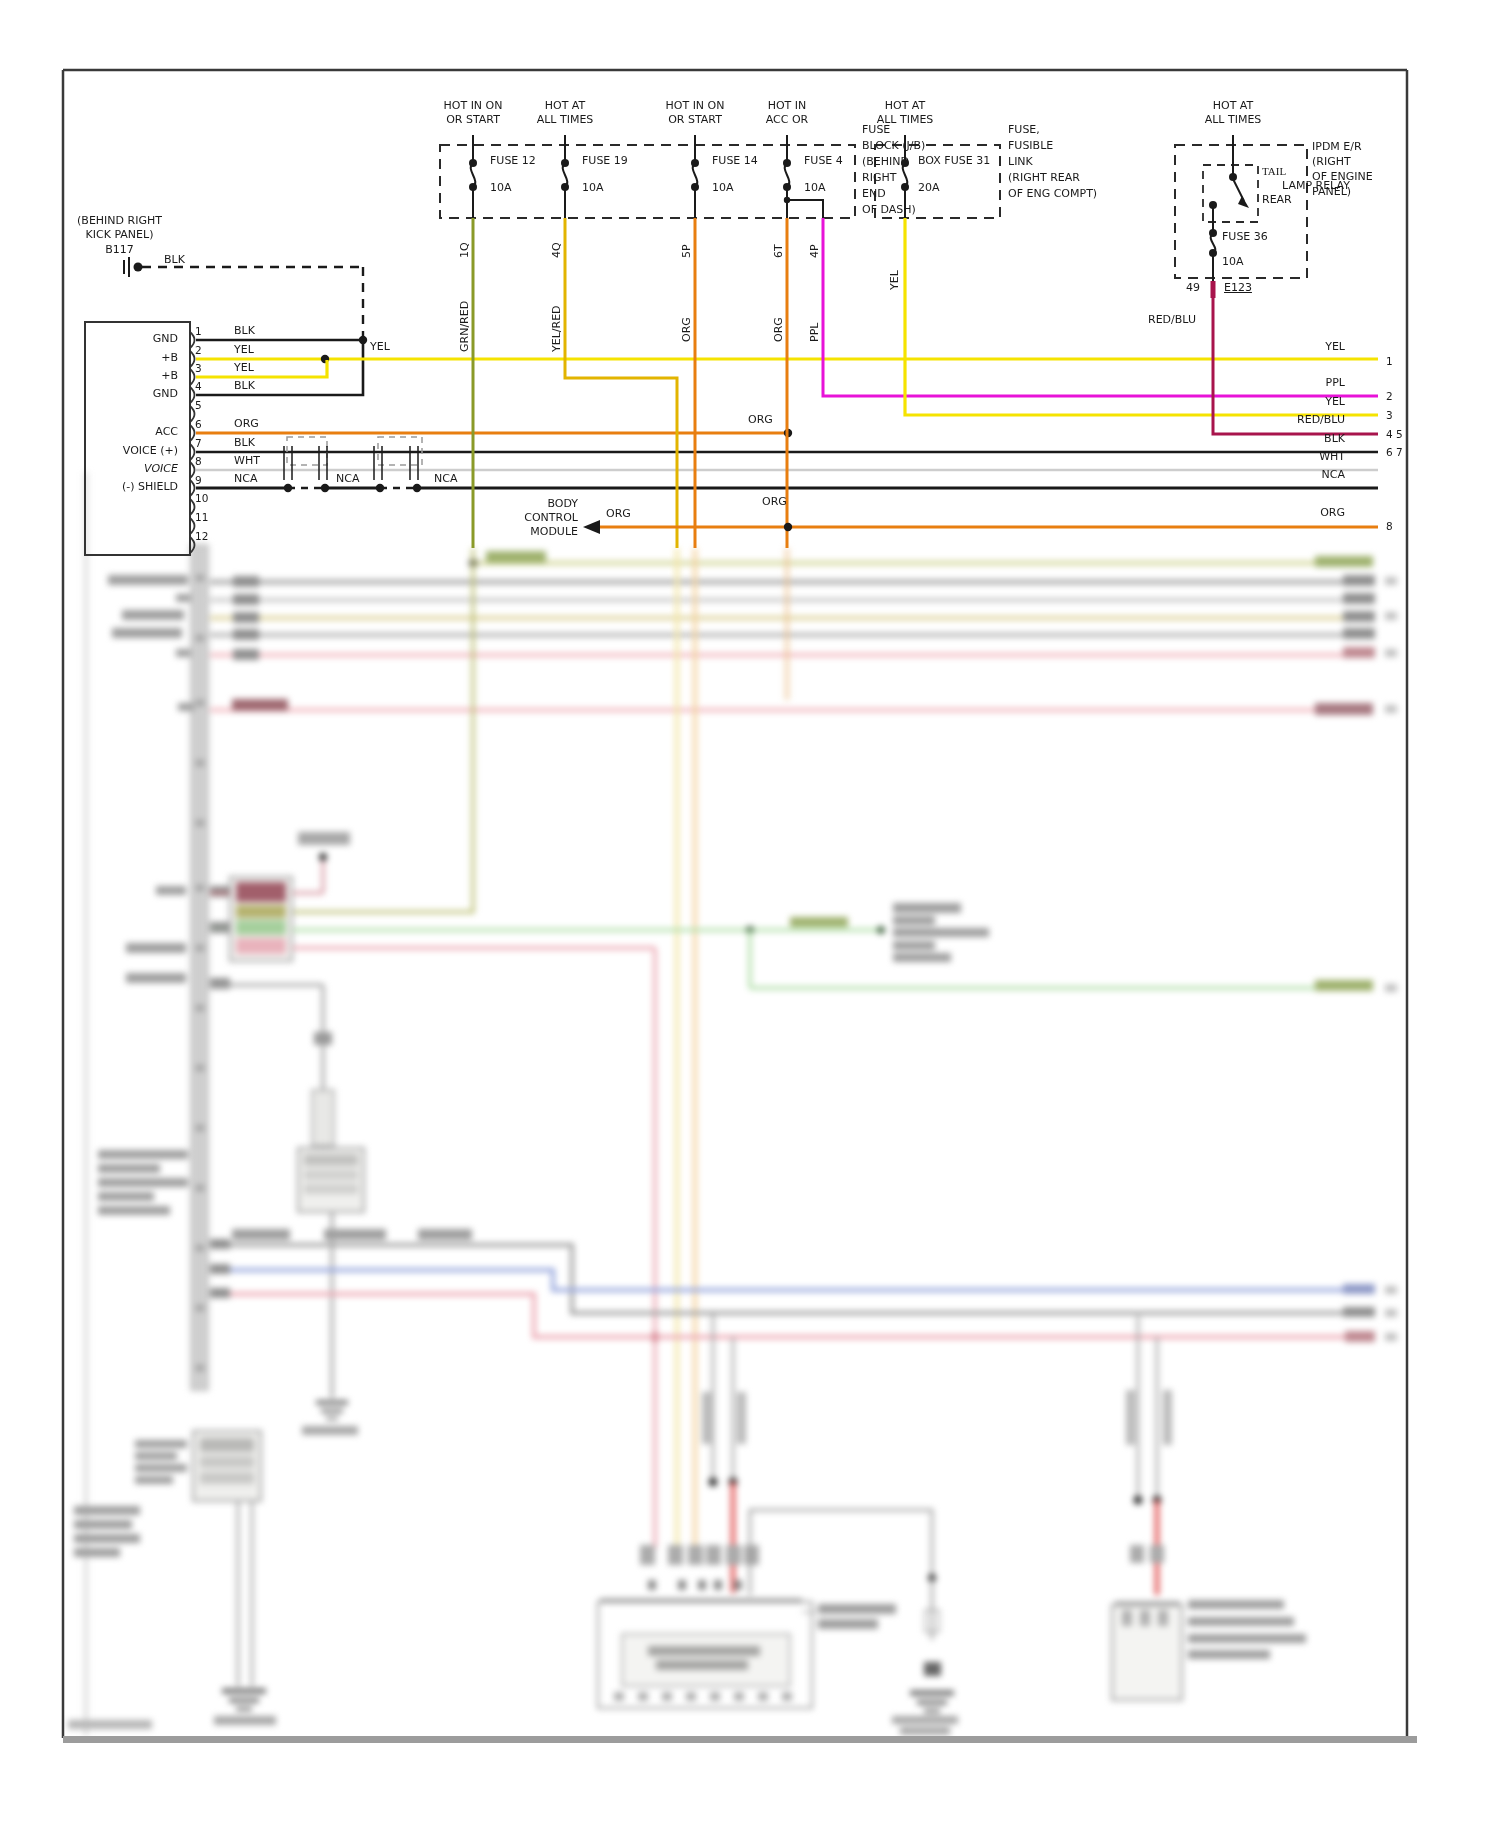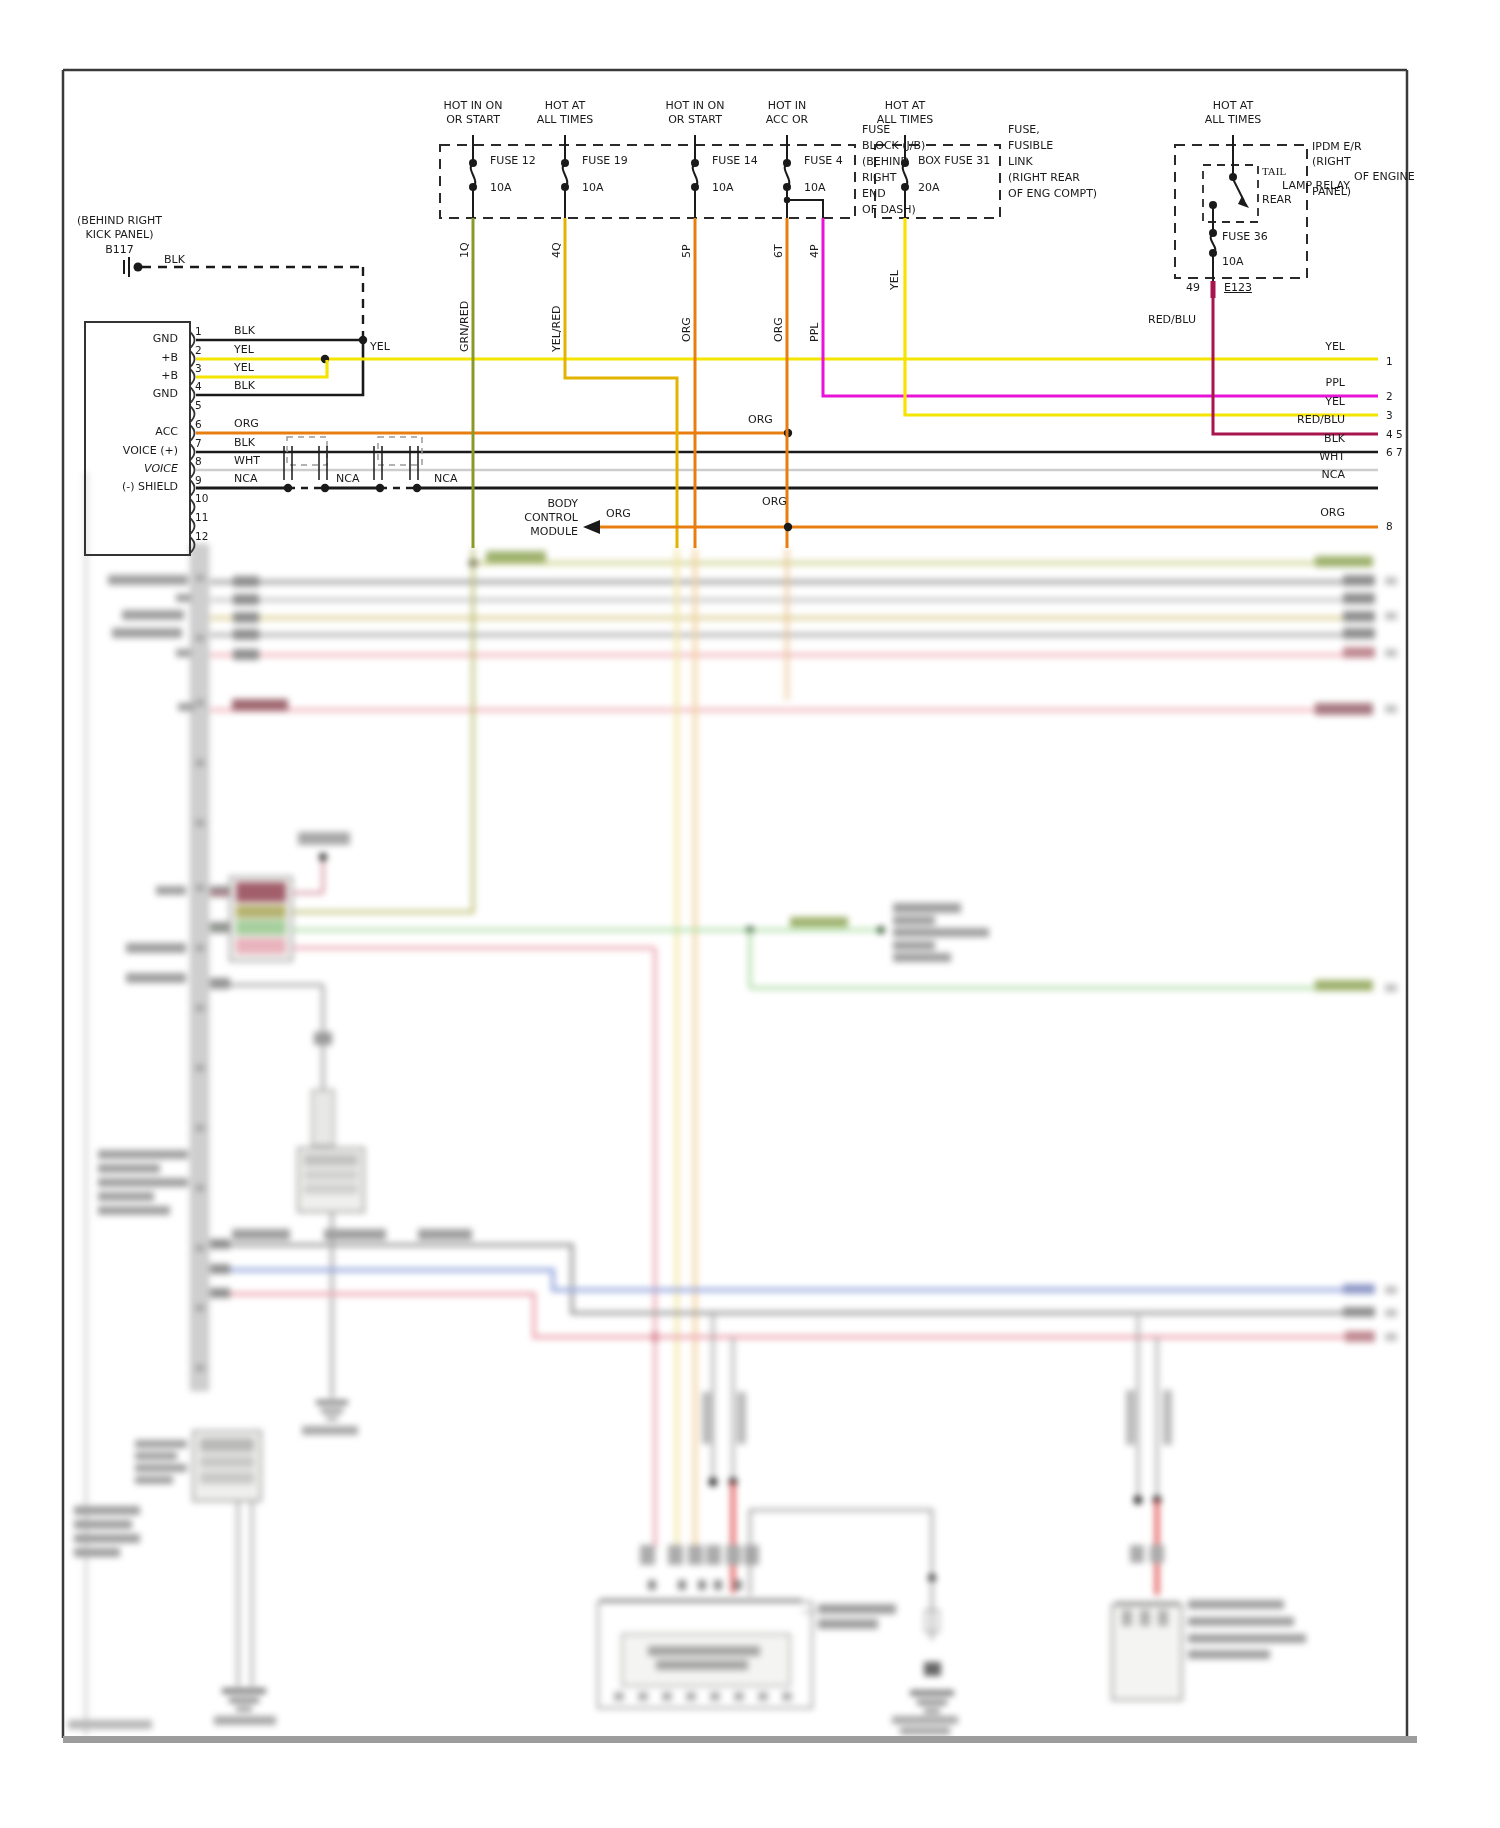--- a/index.html
+++ b/index.html
@@ -422,21 +422,21 @@
   <div class="lb" style="left:1262px;top:166px;font-family:Liberation Serif, serif;">TAIL</div>
   <div class="lb" style="left:1262px;top:180px;margin-left:20px;">LAMP RELAY</div>
   <div class="lb" style="left:1262px;top:194px;">REAR</div>
   <div class="lb" style="left:1222px;top:231px;">FUSE 36</div>
   <div class="lb" style="left:1222px;top:256px;">10A</div>
   <div class="lb" style="left:1186px;top:282px;">49</div>
   <div class="lb" style="left:1224px;top:282px;text-decoration:underline;">E123</div>
   <div class="lb" style="left:1148px;top:314px;">RED/BLU</div>
   <div class="lb" style="left:1312px;top:141px;">IPDM E/R</div>
   <div class="lb" style="left:1312px;top:156px;">(RIGHT</div>
-  <div class="lb" style="left:1354px;top:171px;text-align:right;">OF ENGINE</div>
+  <div class="lb" style="left:1312px;top:171px;text-align:right;">OF ENGINE</div>
   <div class="lb" style="left:1312px;top:186px;">PANEL)</div>
 
   <div class="lb rot" style="left:459px;top:258px;">1Q</div>
   <div class="lb rot" style="left:459px;top:352px;">GRN/RED</div>
   <div class="lb rot" style="left:551px;top:258px;">4Q</div>
   <div class="lb rot" style="left:551px;top:352px;">YEL/RED</div>
   <div class="lb rot" style="left:681px;top:258px;">5P</div>
   <div class="lb rot" style="left:681px;top:342px;">ORG</div>
   <div class="lb rot" style="left:773px;top:258px;">6T</div>
   <div class="lb rot" style="left:773px;top:342px;">ORG</div>

